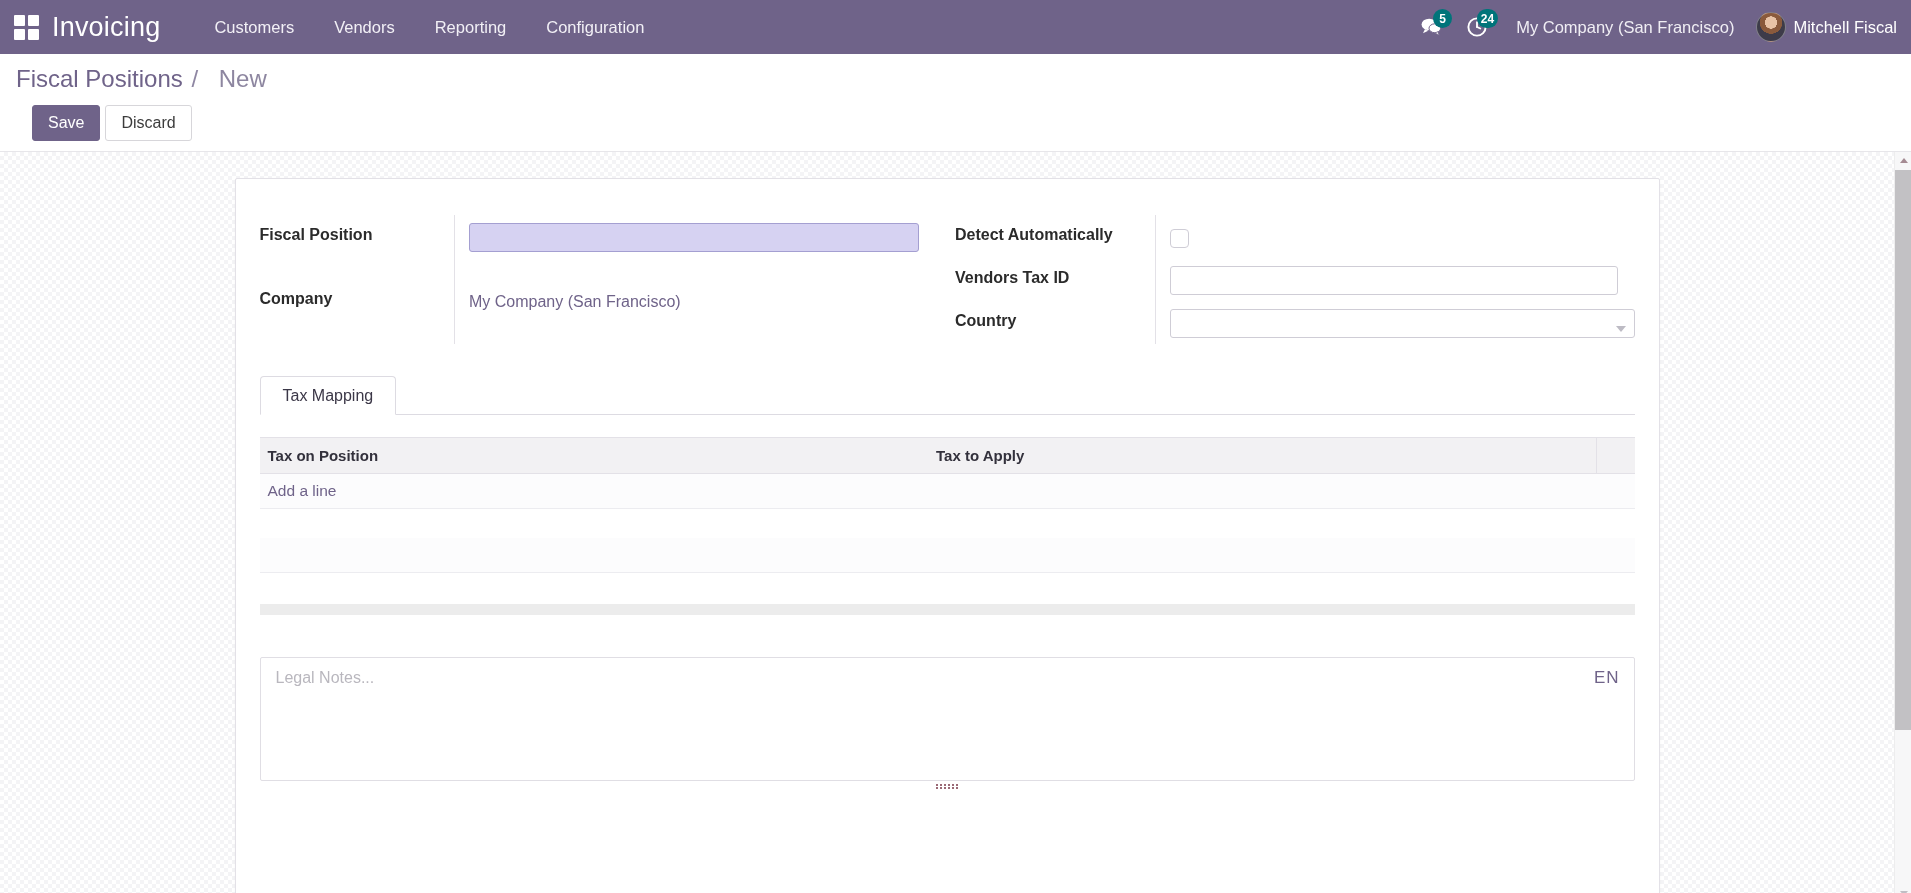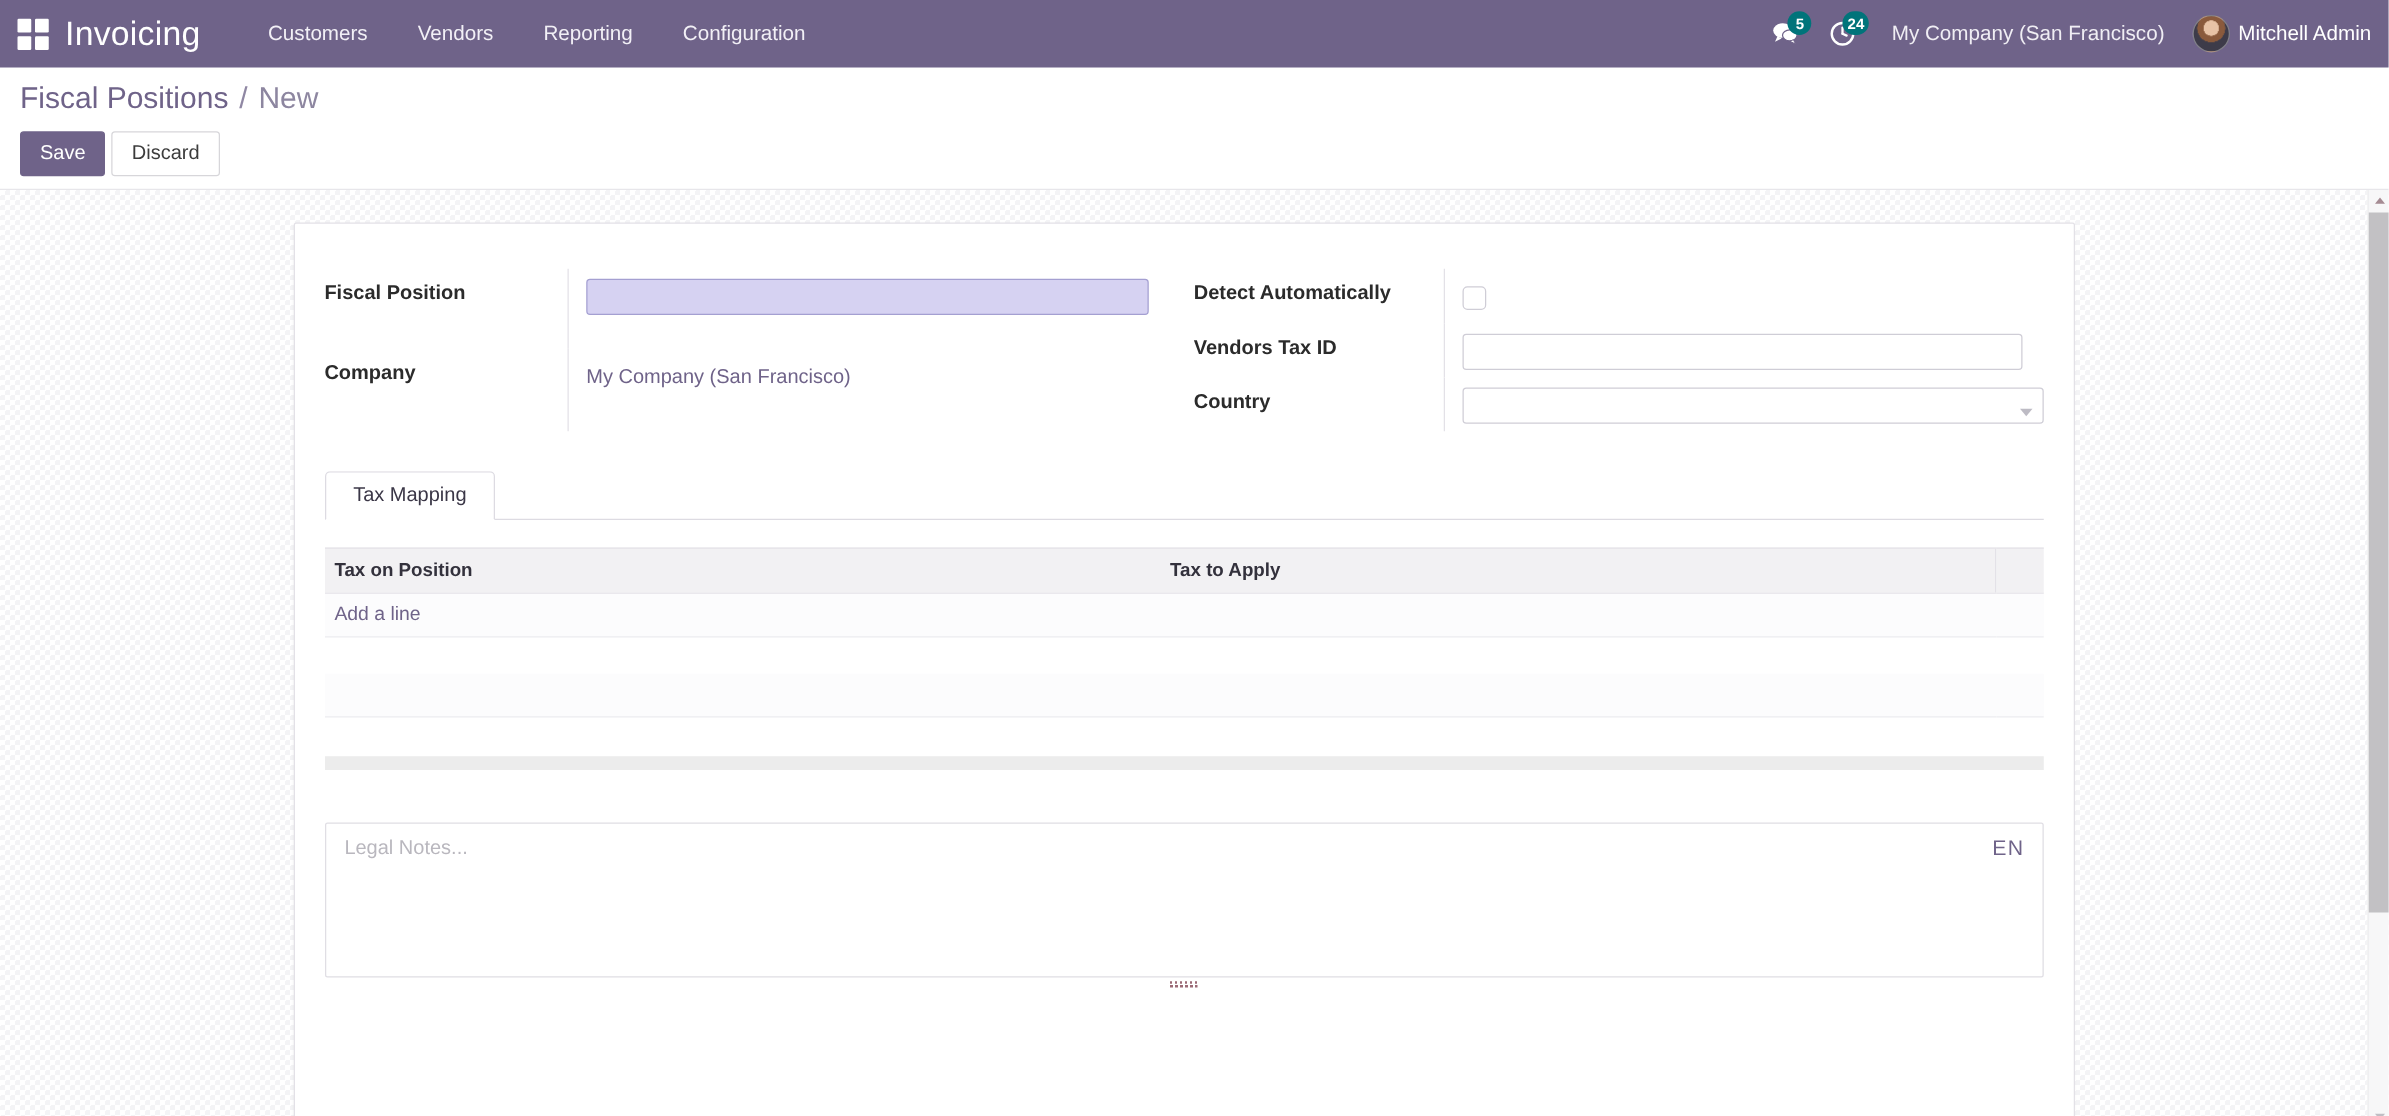--- a/index.html
+++ b/index.html
@@ -107,22 +107,22 @@
   }
   .breadcrumb {
     font-size: 24px;
     color: #6f6389;
     font-weight: 400;
     margin-bottom: 13px;
     line-height: 1.1;
   }
   .breadcrumb .bc-link { cursor: pointer; }
   .breadcrumb .bc-sep { color: #8f87a3; margin: 0 2px; }
-  .breadcrumb .bc-current { color: #8d86a0; }
-  .btn-row { display: flex; gap: 5px; }
+  .breadcrumb .bc-current { color: #8d86a0; margin-left: 12px; }
+  .btn-row { display: flex; gap: 5px; margin-left: 16px; }
   .btn {
     font-size: 16px;
     padding: 6px 15px;
     border-radius: 3px;
     cursor: pointer;
     line-height: 1.35;
     border: 1px solid transparent;
     white-space: nowrap;
   }
   .btn-save { background: #6f6389; color: #ffffff; border-color: #6f6389; }
@@ -405,21 +405,21 @@
         <line x1="12" y1="12" x2="12" y2="6.6" stroke="#ffffff" stroke-width="2" stroke-linecap="round"></line>
         <line x1="12" y1="12" x2="15.6" y2="13.6" stroke="#ffffff" stroke-width="2" stroke-linecap="round"></line>
       </svg>
       <span class="badge">24</span>
     </div>
 
     <div class="company-name">My Company (San Francisco)</div>
 
     <div class="user-menu">
       <div class="avatar"></div>
-      <span class="user-name">Mitchell Admin</span>
+      <span class="user-name">Mitchell Fiscal</span>
     </div>
   </div>
 </div>
 
 <div class="control-panel">
   <div class="breadcrumb">
     <span class="bc-link">Fiscal Positions</span>
     <span class="bc-sep">/</span>
     <span class="bc-current">New</span>
   </div>

